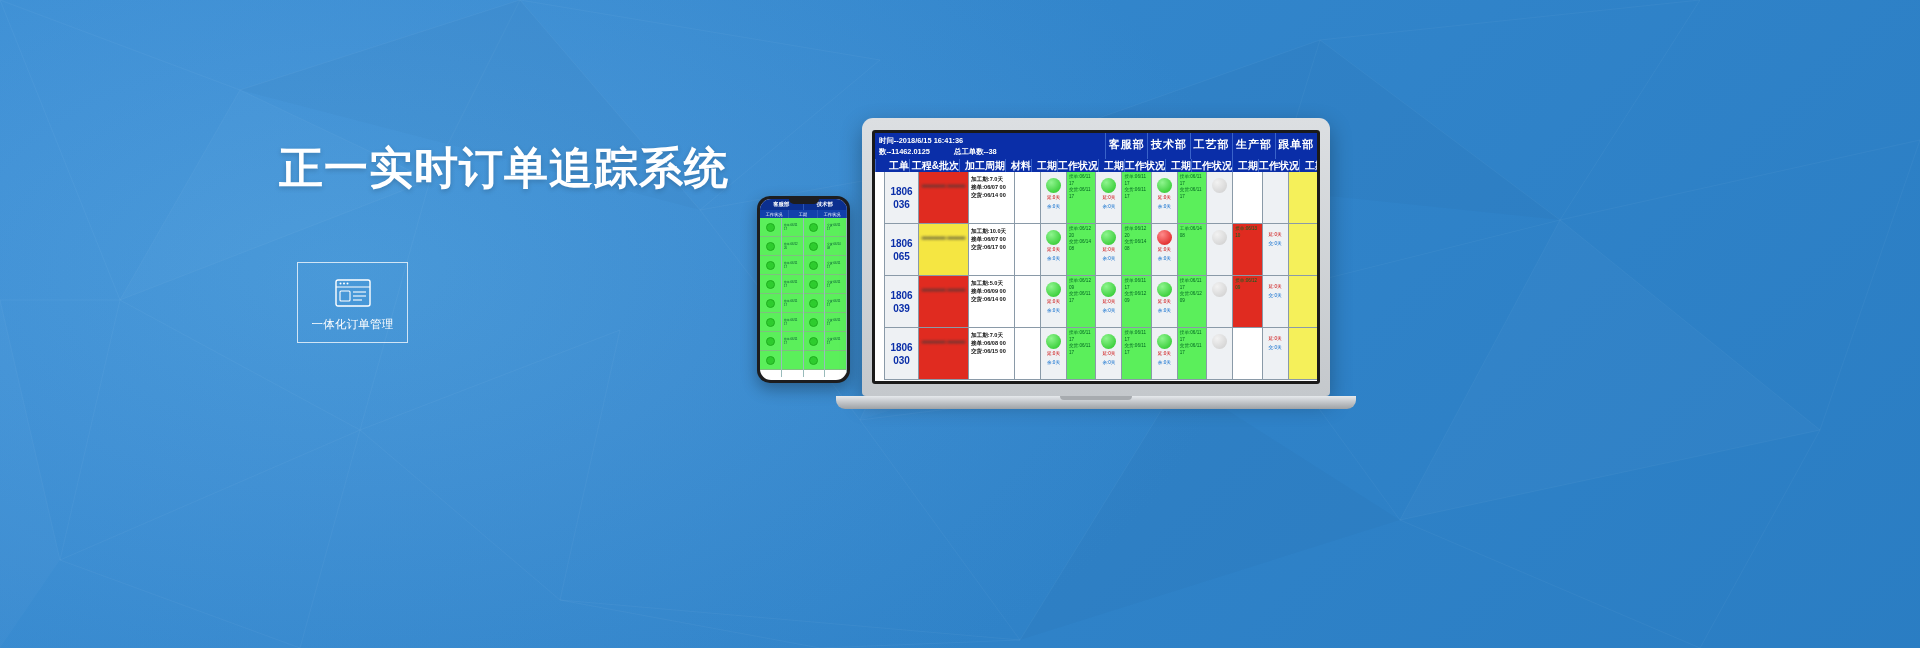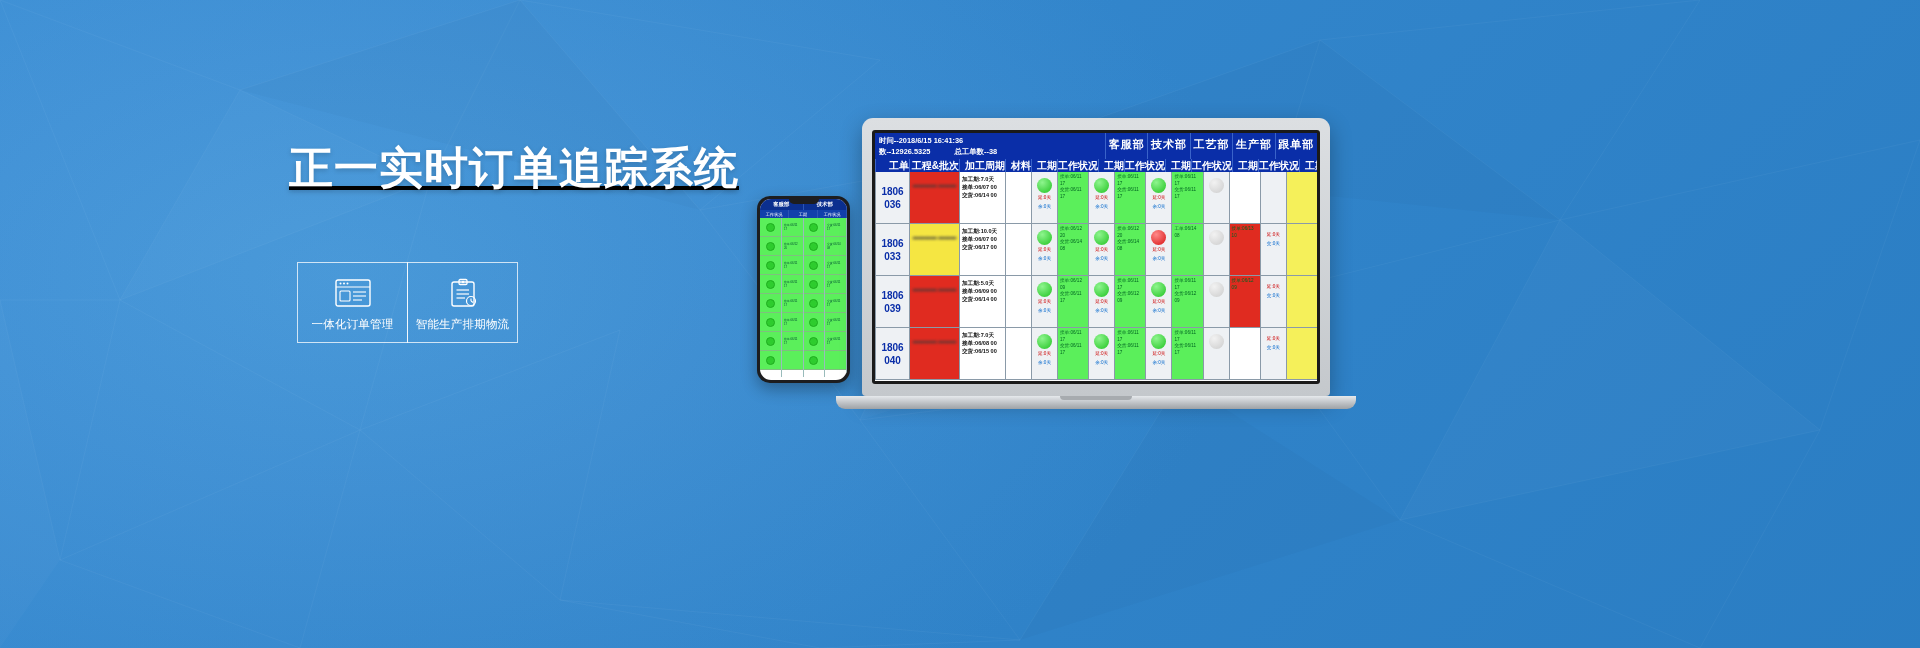--- a/index.html
+++ b/index.html
@@ -13,21 +13,21 @@
   #banner {
     position:absolute; inset:0;
     background:
       linear-gradient(135deg, rgba(255,255,255,0.05) 0%, rgba(0,0,0,0.06) 100%),
       radial-gradient(900px 520px at 18% 42%, #4397da 0%, #3b8fd6 42%, #2d85cf 100%),
       linear-gradient(180deg,#3a90d7 0%,#2b83cd 100%);
     overflow:hidden;
   }
   #facets { position:absolute; inset:0; opacity:.55; }
   
-  .copy { position:absolute; left:289px; top:140px;text-decoration:underline; }
+  .copy { position:absolute; left:279px; top:140px; }
   .headline {
     color:#fff; font-weight:bold; letter-spacing:1px;
     font-size:44px; line-height:56px;
     text-shadow:0 2px 5px rgba(0,0,0,.18);
     white-space:nowrap;
   }
   
   .features { position:absolute; left:297px; top:262px; display:flex; }
   .feature {
     width:111px; height:81px;
@@ -113,21 +113,21 @@
   .dept-row { display:flex; flex:1; }
   .dept {
     flex:1; text-align:center; color:#fff; font-size:11px; font-weight:bold;
     border-left:1px solid #3a63c9; line-height:22px; letter-spacing:1px;
   }
   .col-head { display:flex; background:#0a2ea8; }
   .col-head div {
     color:#fff; font-size:10px; font-weight:bold; text-align:right;
     border-left:1px solid #3a63c9; line-height:13px; white-space:nowrap;
   }
-  .tbl { flex:1; overflow:hidden; }
+  .tbl { flex:1; overflow:hidden;padding-left:9px; }
   .row { display:flex; height:52px; border-bottom:1px solid #8a9aa8; }
   .cell { border-left:1px solid #8a9aa8; position:relative; overflow:hidden; }
   .c-ord { flex:0 0 34px; background:#eef1f4; color:#0a2ea8; font-weight:bold;
            font-size:10px; display:flex; flex-direction:column;
            align-items:center; justify-content:center; line-height:13px; }
   .c-proj { flex:0 0 50px; }
   .c-proj .blur { filter:blur(1.6px); color:#3a3a3a; font-size:6px;
                   text-align:center; padding-top:8px; line-height:10px; }
   .c-cyc { flex:0 0 46px; background:#fff; font-size:5.6px; color:#111;
            padding:3px 2px; line-height:8px; font-weight:bold; }
@@ -197,36 +197,20 @@
           <circle cx="12.5" cy="4.5" r="1" fill="#fff"></circle>
           <rect x="5" y="12" width="10" height="10" rx="1" fill="none" stroke="#fff" stroke-width="1.1"></rect>
           <line x1="18" y1="13" x2="31" y2="13" stroke="#fff" stroke-width="1.1"></line>
           <line x1="18" y1="17" x2="31" y2="17" stroke="#fff" stroke-width="1.1"></line>
           <line x1="18" y1="21" x2="27" y2="21" stroke="#fff" stroke-width="1.1"></line>
         </svg>
       </span>
       <span class="lbl">一体化订单管理</span>
     </div>
 
-    <div class="feature">
-      <span class="ico">
-        <svg width="30" height="30" viewBox="0 0 30 30">
-          <rect x="4" y="4" width="22" height="24" rx="2" fill="none" stroke="#fff" stroke-width="1.4"></rect>
-          <rect x="11" y="1.5" width="8" height="5" rx="1.2" fill="none" stroke="#fff" stroke-width="1.3"></rect>
-          <circle cx="15" cy="4" r="1.2" fill="#fff"></circle>
-          <line x1="8.5" y1="12" x2="21" y2="12" stroke="#fff" stroke-width="1.2"></line>
-          <line x1="8.5" y1="16" x2="21" y2="16" stroke="#fff" stroke-width="1.2"></line>
-          <line x1="8.5" y1="20" x2="17" y2="20" stroke="#fff" stroke-width="1.2"></line>
-          <circle cx="23" cy="23" r="4.5" fill="none" stroke="#fff" stroke-width="1.2"></circle>
-          <line x1="23" y1="20.5" x2="23" y2="23" stroke="#fff" stroke-width="1.1"></line>
-          <line x1="23" y1="23" x2="25" y2="24.5" stroke="#fff" stroke-width="1.1"></line>
-        </svg>
-      </span>
-      <span class="lbl">智能生产排期物流</span>
-    </div>
 
   </div>
 
   <div id="phone">
     <div class="notch"></div>
     <div class="pscreen">
       <div class="p-head">
         <div>客服部</div>
         <div>技术部</div>
       </div>
@@ -344,21 +328,21 @@
     <div class="lid">
       <div class="bezel">
         <div class="screen">
 
           <div class="dash">
 
             <div class="dash-top">
               <div class="dash-meta">
                 <div class="m1">时间--2018/6/15 16:41:36</div>
                 <div class="m2">
-                  <span>数--12926.5325</span>
+                  <span>数--11462.0125</span>
                   <span class="cnt">总工单数--38</span>
                 </div>
               </div>
               <div class="dept-row">
                 <div class="dept">客服部</div>
                 <div class="dept">技术部</div>
                 <div class="dept">工艺部</div>
                 <div class="dept">生产部</div>
                 <div class="dept">跟单部</div>
               </div>
@@ -425,21 +409,21 @@
                   <div class="g-period">
                     <span class="dot gray"></span>
                   </div>
                   <div class="g-status" style="background: rgb(255, 255, 255);"></div>
                   <div class="g-period"></div>
                   <div class="g-status" style="background: rgb(245, 240, 90);"></div>
                 </div>
                 <div class="row">
                   <div class="cell c-ord">
                     <span>1806</span>
-                    <span>033</span>
+                    <span>065</span>
                   </div>
                   <div class="cell c-proj" style="background: rgb(245, 230, 66);">
                     <div class="blur">▬▬▬▬
 ▬▬▬</div>
                   </div>
                   <div class="cell c-cyc" style="white-space: pre-line;">加工期:10.0天
 接单:06/07 00
 交货:06/17 00</div>
                   <div class="cell c-mat" style="background: rgb(255, 255, 255);"></div>
                   <div class="g-period">
@@ -528,21 +512,21 @@
                   </div>
                   <div class="g-period">
                     <div class="pill mini red">延:0天</div>
                     <div class="pill mini blue">交:0天</div>
                   </div>
                   <div class="g-status" style="background: rgb(245, 240, 90);"></div>
                 </div>
                 <div class="row">
                   <div class="cell c-ord">
                     <span>1806</span>
-                    <span>040</span>
+                    <span>030</span>
                   </div>
                   <div class="cell c-proj" style="background: rgb(224, 43, 32);">
                     <div class="blur">▬▬▬▬
 ▬▬▬</div>
                   </div>
                   <div class="cell c-cyc" style="white-space: pre-line;">加工期:7.0天
 接单:06/08 00
 交货:06/15 00</div>
                   <div class="cell c-mat" style="background: rgb(255, 255, 255);"></div>
                   <div class="g-period">

